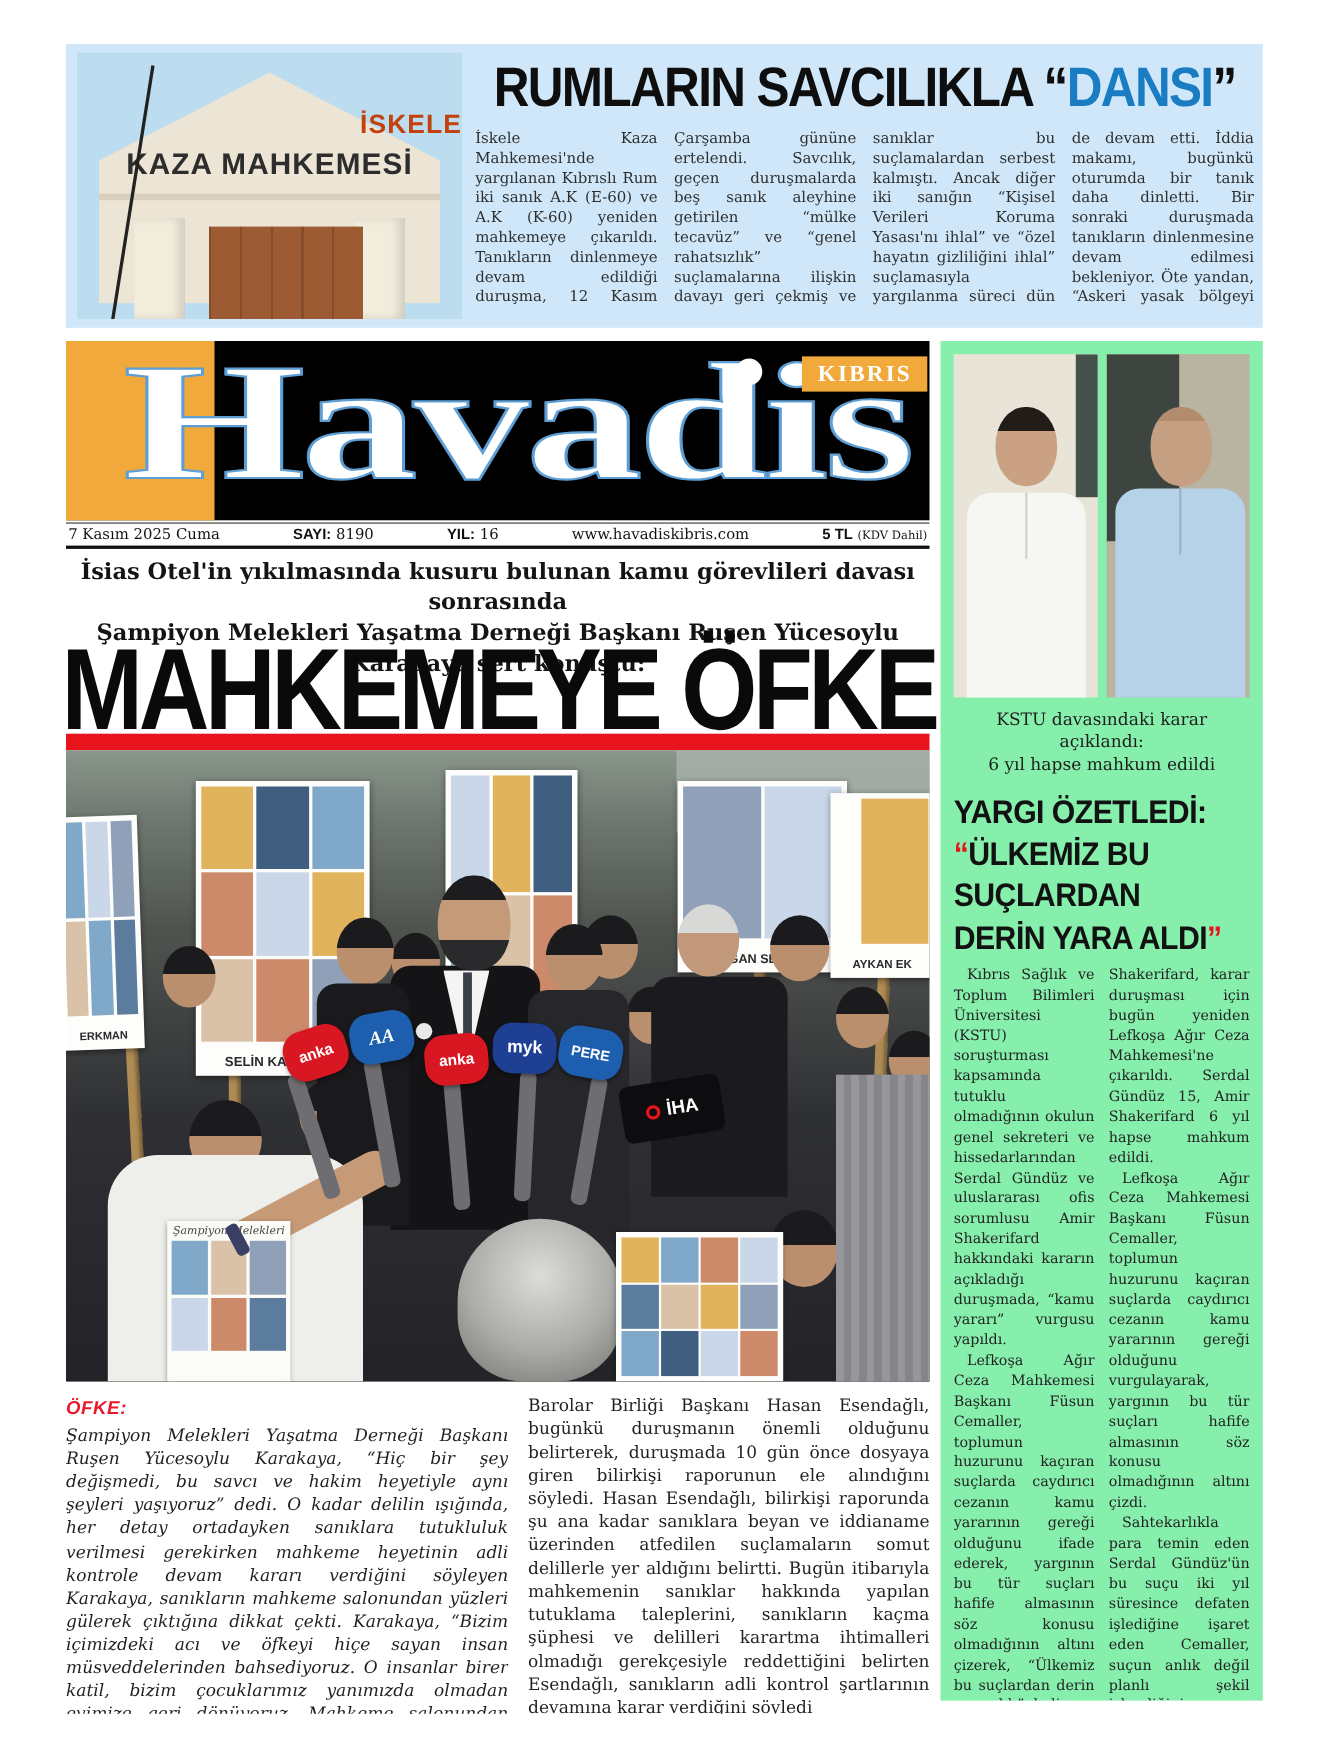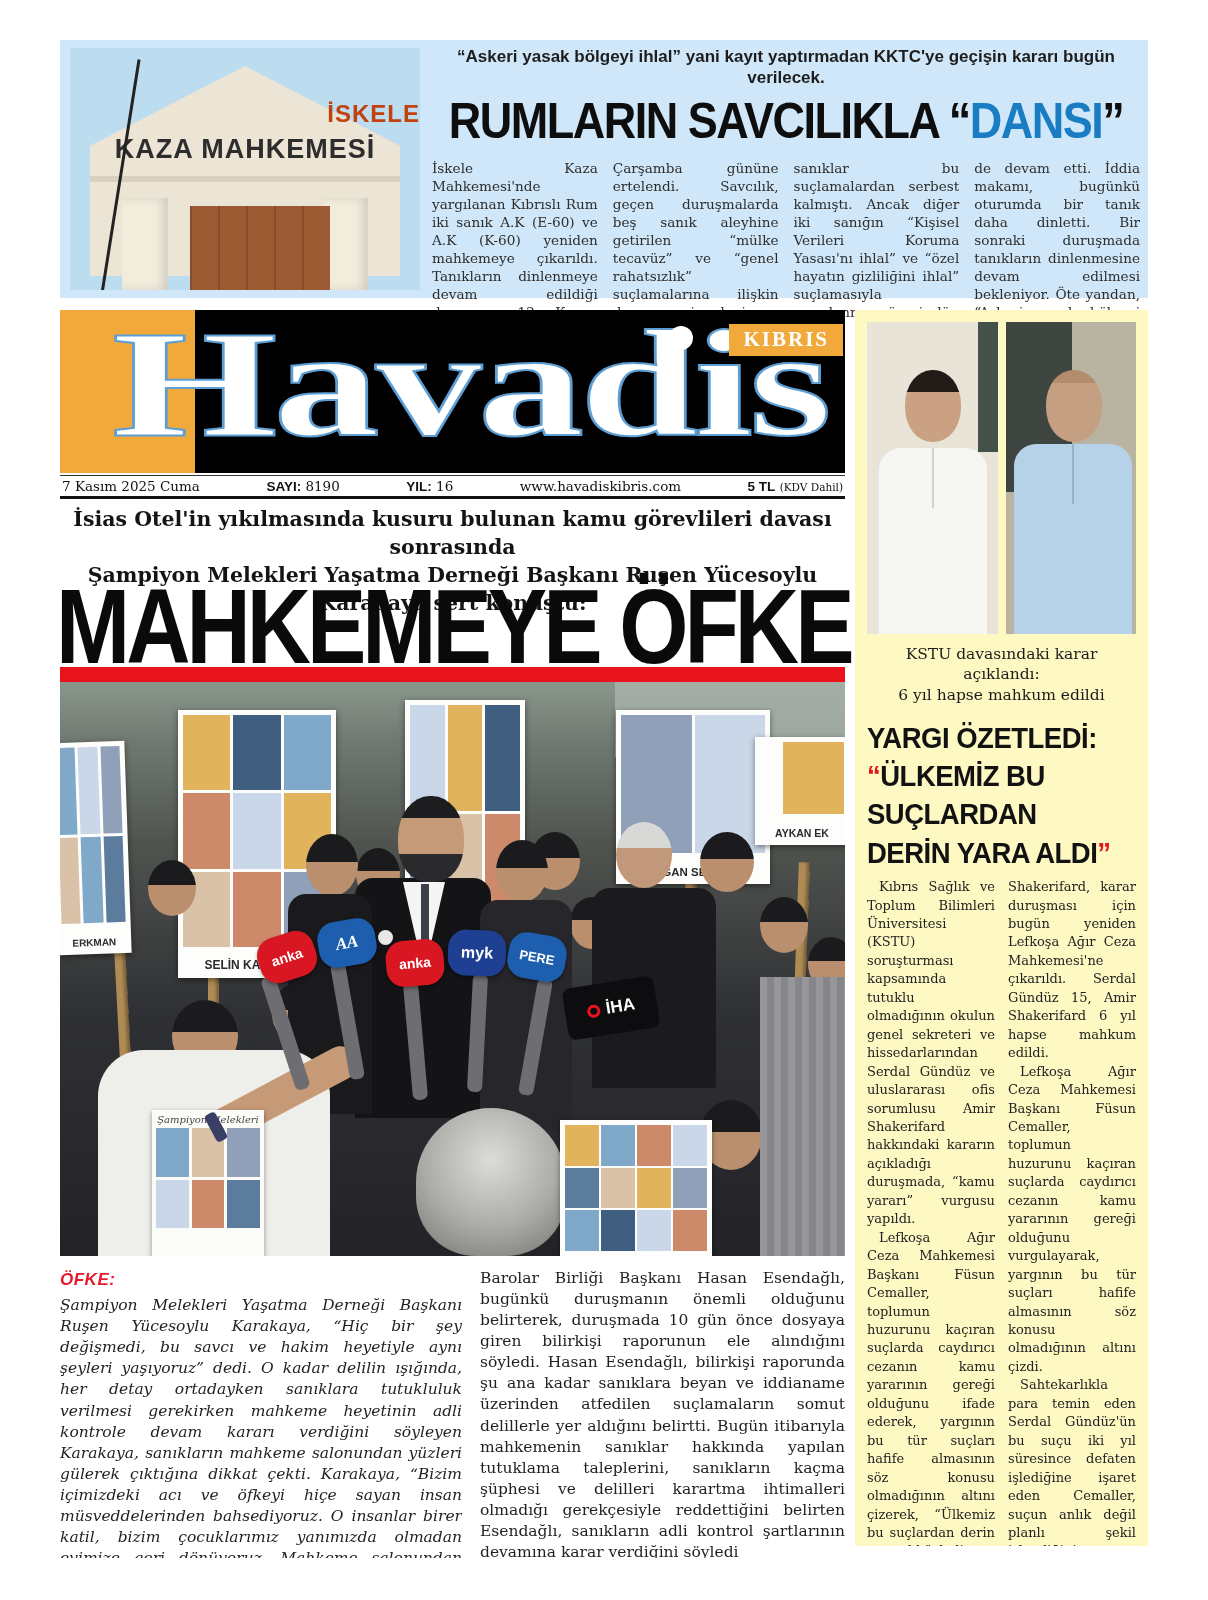--- a/index.html
+++ b/index.html
@@ -78,21 +78,21 @@
   .kidcard { position:absolute; left:500px; top:438px; width:152px; height:136px; background:#fdfdfb; z-index:9; padding:5px; box-shadow:0 2px 5px rgba(0,0,0,.4); }
   .kidgrid { display:grid; grid-template-columns:repeat(4,1fr); gap:2px; width:100%; height:100%; }
 
   
   .article { position:absolute; font-size:15.5px; line-height:1.36; text-align:justify; color:#1f1f1f; }
   .article h3 { font-family:"Liberation Sans",sans-serif; color:#e8192c; font-size:17px; letter-spacing:.5px; margin-bottom:4px; }
   .art-ofke { left:60px; top:1268px; width:402px; height:290px; overflow:hidden;font-style:italic; }
   .art-tutuk { left:480px; top:1268px; width:365px; height:290px; overflow:hidden; }
 
   
-  .sidebar { position:absolute; left:855px; top:310px; width:293px; height:1236px; background:#fef9c3; padding:12px 12px 10px 12px; overflow:hidden; }
+  .sidebar { position:absolute; left:855px; top:310px; width:293px; height:1236px; background:#86efac; padding:12px 12px 10px 12px; overflow:hidden; }
   .sb-photos { display:flex; gap:8px; justify-content:center; }
   .sb-photo { width:133px; height:312px; position:relative; overflow:hidden; }
   .sbp1 { background:#e9e4d8; } .sbp2 { background:#b9b4a2; }
   .sb-van { position:absolute; left:0; top:0; width:66px; height:170px; background:#3e4440; }
   .sb-door { position:absolute; right:0; top:0; width:20px; height:130px; background:#44514a; }
   .sb-head { position:absolute; left:38px; top:48px; width:56px; height:72px; border-radius:48%; }
   .sb-head1 { background:linear-gradient(180deg,#221c18 0 30%,#caa183 30% 100%); }
   .sb-head2 { left:40px; background:linear-gradient(180deg,#b38c6e 0 18%,#c59f82 18% 100%); }
   .sb-body1 { position:absolute; left:12px; top:126px; width:108px; height:190px; background:#f6f6f3; border-radius:22px 22px 0 0; }
   .sb-body2 { position:absolute; left:8px; top:122px; width:118px; height:194px; background:#b5d2e8; border-radius:22px 22px 0 0; }
@@ -113,21 +113,20 @@
       <div class="bld-gable"></div>
       <div class="bld-sign1">İSKELE</div>
       <div class="bld-sign2">KAZA MAHKEMESİ</div>
       <div class="bld-frieze"></div>
       <div class="bld-col" style="left:52px;"></div>
       <div class="bld-col" style="right:52px;"></div>
       <div class="bld-door"></div>
       <div class="bld-wire"></div>
     </div>
     <div class="banner-right">
-      <div class="kicker-top">“Askeri yasak bölgeyi ihlal” yani kayıt yaptırmadan KKTC'ye geçişin kararı bugün verilecek.</div>
       <div class="banner-headline"><span>RUMLARIN SAVCILIKLA “</span><span class="blue">DANSI</span><span>”</span></div>
       <div class="banner-body">İskele Kaza Mahkemesi'nde yargılanan Kıbrıslı Rum iki sanık A.K (E-60) ve A.K (K-60) yeniden mahkemeye çıkarıldı. Tanıkların dinlenmeye devam edildiği duruşma, 12 Kasım Çarşamba gününe ertelendi. Savcılık, geçen duruşmalarda beş sanık aleyhine getirilen “mülke tecavüz” ve “genel rahatsızlık” suçlamalarına ilişkin davayı geri çekmiş ve sanıklar bu suçlamalardan serbest kalmıştı. Ancak diğer iki sanığın “Kişisel Verileri Koruma Yasası'nı ihlal” ve “özel hayatın gizliliğini ihlal” suçlamasıyla yargılanma süreci dün de devam etti. İddia makamı, bugünkü oturumda bir tanık daha dinletti. Bir sonraki duruşmada tanıkların dinlenmesine devam edilmesi bekleniyor. Öte yandan, “Askeri yasak bölgeyi ihlal” suçlamasıyla tutuksuz yargılanan sanıkların davası, hitapların ardından karar için 7 Kasım Cuma gününe ertelenmişti.</div>
     </div>
   </div>
 
   <div class="masthead">
     <div class="mast-orange"></div>
     <div class="mast-title">Havadis</div>
     <div class="mast-dot"></div>
     <div class="kibris-box">KIBRIS</div>
@@ -193,21 +192,21 @@
       </div>
       <div class="label" style="font-size:11px; text-align:right; padding-right:8px;">OĞLU</div>
     </div>
     <div class="placard" style="left:556px; top:28px; width:154px; height:174px;">
       <div class="collage" style="grid-template-columns:repeat(2,1fr);">
         <div class="cell c4"></div>
           <div class="cell c5"></div>
       </div>
       <div class="label" style="font-size:11.5px;">KAĞAN SELİM İŞ</div>
     </div>
-    <div class="placard" style="left:695px; top:55px; width:94px; height:108px;padding-left:28px;">
+    <div class="placard" style="left:695px; top:39px; width:94px; height:168px;padding-left:28px;">
       <div class="collage" style="grid-template-columns:1fr;">
         <div class="cell c2"></div>
       </div>
       <div class="label" style="font-size:10.5px;">AYKAN EK</div>
     </div>
 
     <div class="head" style="left:88px; top:178px; width:48px; height:56px;"></div>
     <div class="head" style="left:212px; top:300px; width:54px; height:62px;"></div>
     <div class="head" style="left:470px; top:150px; width:50px; height:58px;"></div>
     <div class="head" style="left:510px; top:215px; width:44px; height:52px;"></div>

